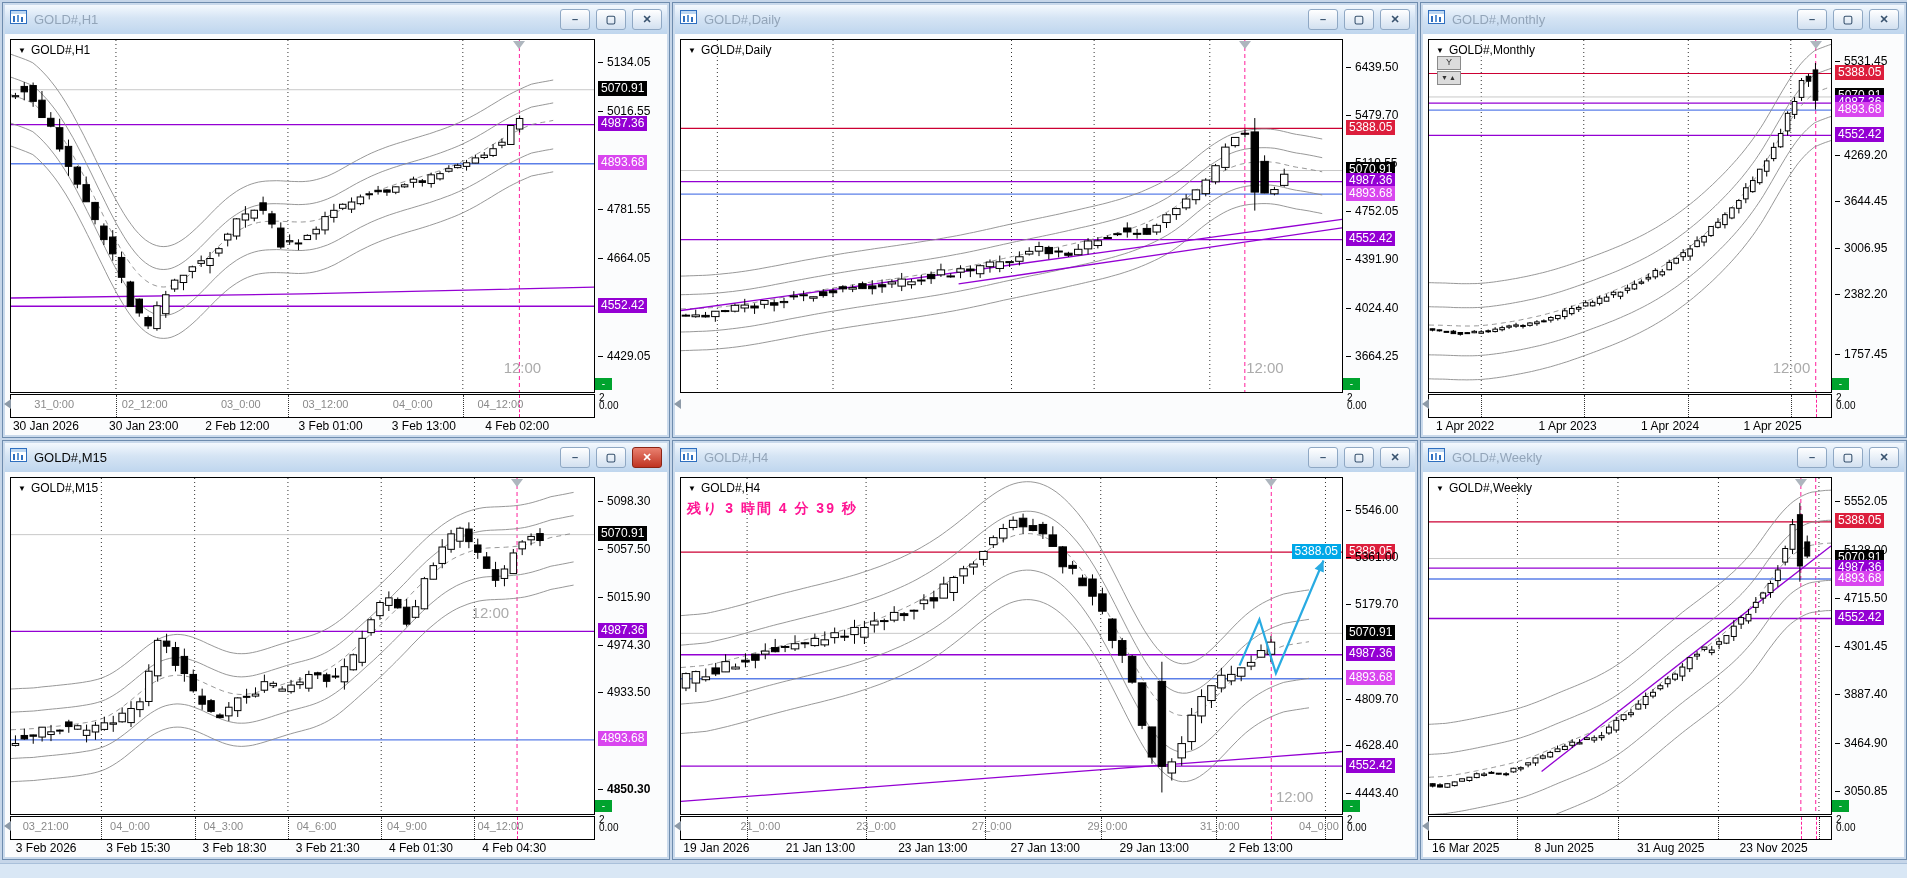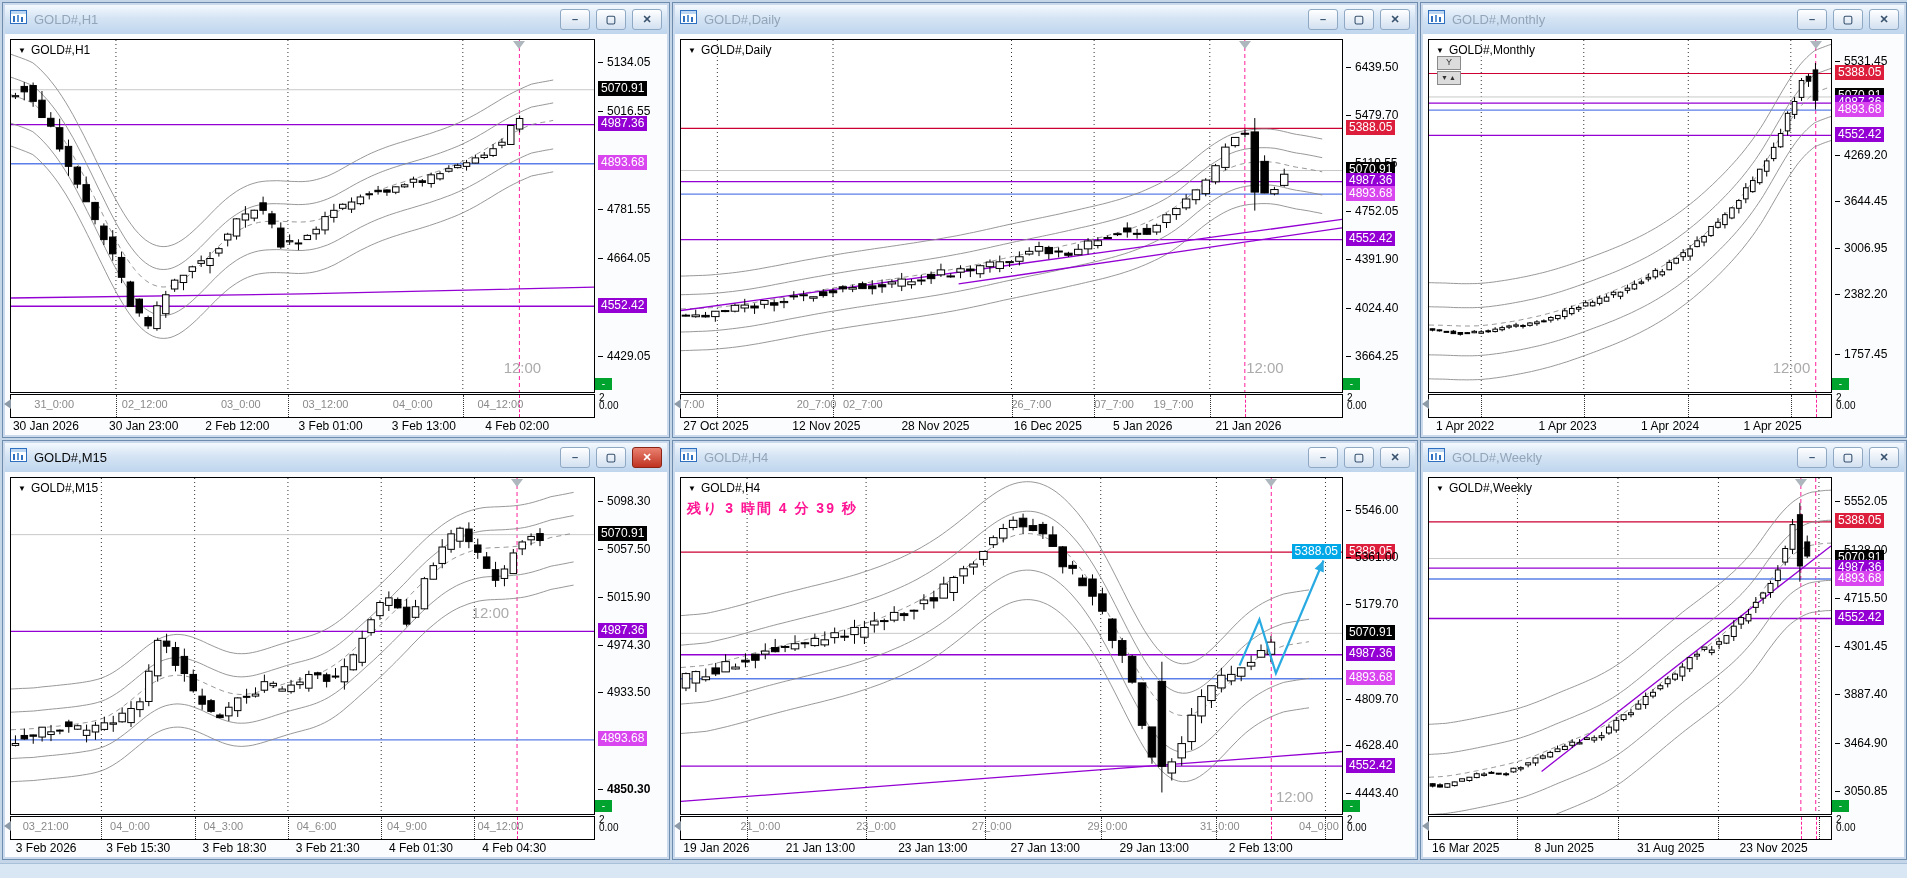--- a/index.html
+++ b/index.html
@@ -425,43 +425,21 @@
         <div class="axlbl tag t-blue" style="top: 146.634px;">4893.68</div>
         <div class="axlbl plain" style="top: 165.497px;">4752.05</div>
         <div class="axlbl tag t-purple" style="top: 192.084px;">4552.42</div>
         <div class="axlbl plain" style="top: 213.462px;">4391.90</div>
         <div class="axlbl plain" style="top: 262.407px;">4024.40</div>
         <div class="axlbl plain" style="top: 310.372px;">3664.25</div>
         <div class="greentag" style="left: 0px; top: 339px;">-</div>
         <div class="subaxis" style="left: 4px; top: 355px;">2
 0.00</div>
       </div>
-      <div class="strip" style="left: 7px; top: 391px; width: 661px; height: 22px;">
-        <div class="stripline dark" style="left: 36.355px;"></div>
-        <div class="stripline dark" style="left: 152.03px;"></div>
-        <div class="stripline dark" style="left: 330.5px;"></div>
-        <div class="stripline dark" style="left: 413.125px;"></div>
-        <div class="stripline dark" style="left: 528.8px;"></div>
-        <div class="stripline pink" style="left: 563.833px;"></div>
-        <div class="striplbl" style="left: 1.983px;">7:00</div>
-        <div class="striplbl" style="left: 115.675px;">20_7:00</div>
-        <div class="striplbl" style="left: 161.945px;">02_7:00</div>
-        <div class="striplbl" style="left: 330.5px;">26_7:00</div>
-        <div class="striplbl" style="left: 413.125px;">07_7:00</div>
-        <div class="striplbl" style="left: 472.615px;">19_7:00</div>
-      </div>
       <div class="scroll-arrow" style="left: 1px; top: 396px;"></div>
-      <div class="dates" style="left: 7px; top: 416px; width: 661px; height: 16px;">
-        <div class="datelbl" style="left: 3.305px;">27 Oct 2025</div>
-        <div class="datelbl" style="left: 112.37px;">12 Nov 2025</div>
-        <div class="datelbl" style="left: 221.435px;">28 Nov 2025</div>
-        <div class="datelbl" style="left: 333.805px;">16 Dec 2025</div>
-        <div class="datelbl" style="left: 432.955px;">5 Jan 2026</div>
-        <div class="datelbl" style="left: 535.41px;">21 Jan 2026</div>
-      </div>
     </div>
     <div class="window" style="left: 1420px; top: 2px; width: 485px; height: 434px;">
       <div class="titlebar">
         <span><svg width="18" height="15" viewBox="0 0 18 15">
             <rect x="0.5" y="0.5" width="16" height="13" fill="#fff" stroke="#2F6FBF"></rect>
             <rect x="1" y="1" width="15" height="3" fill="#BDD7F2"></rect>
             <rect x="3" y="6" width="2" height="6" fill="#2F6FBF"></rect>
             <rect x="7" y="5" width="2" height="7" fill="#5A93D4"></rect>
             <rect x="11" y="7" width="2" height="5" fill="#2F6FBF"></rect>
           </svg></span>

